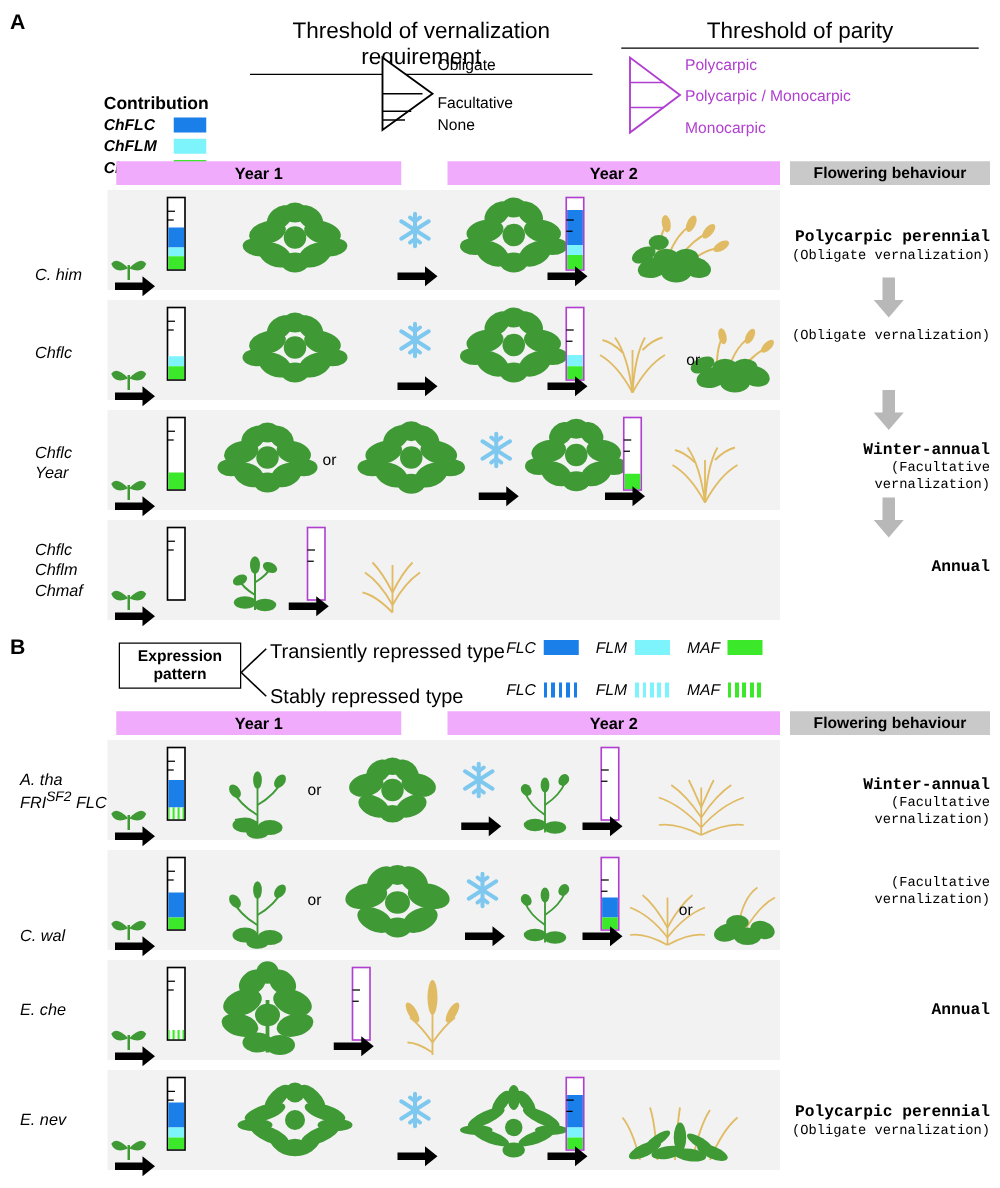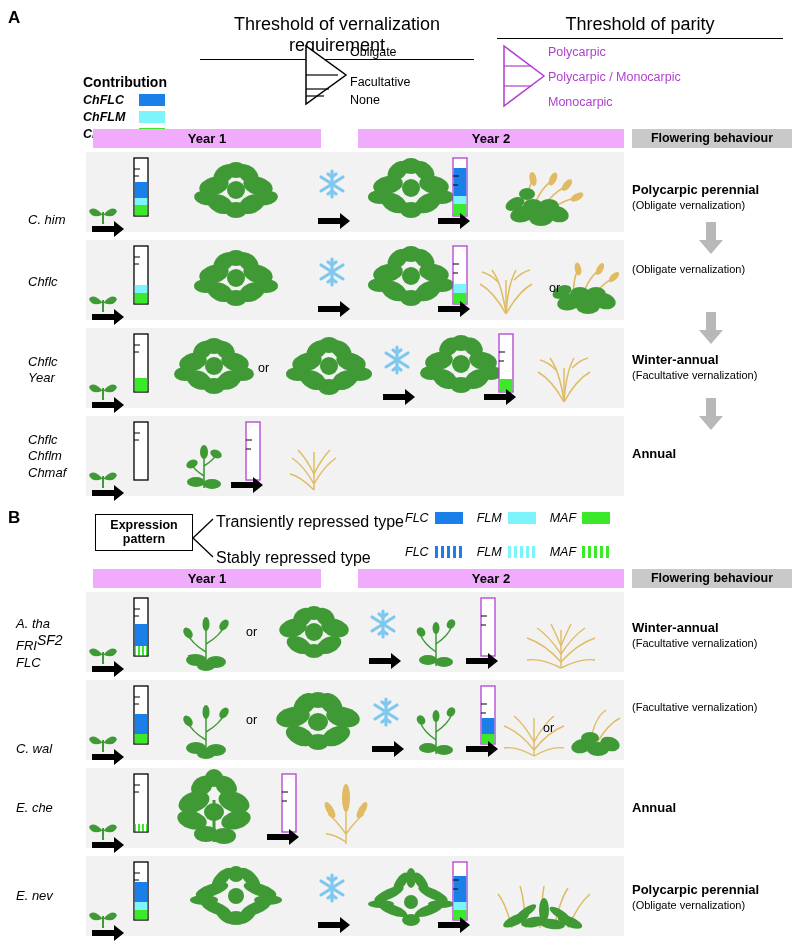--- a/index.html
+++ b/index.html
@@ -77,22 +77,23 @@
   .row-band { background: #f2f2f2; }
   .row-label {
     font-style: italic;
     font-size: 13px;
     text-align: left;
     line-height: 1.25;
   }
   .fb-text {
     font-weight: bold;
     font-size: 13px;
-    text-align: left;
+    text-align: right;
     line-height: 1.2;
+    font-family: Liberation Mono, monospace;
   }
   .fb-sub {
     font-weight: normal;
     font-size: 11px;
     display: block;
     margin-top: 1px;
   }
 
   
   .exp-box {
@@ -579,21 +580,21 @@
 <div class="abs year-bar" style="left:358px; top:569px; width:266px;">Year 2</div>
 <div class="abs fb-bar" style="left:632px; top:569px; width:160px;">Flowering behaviour</div>
 
 <div class="abs row-band" style="left:86px; top:592px; width:538px; height:80px;"></div>
 <div class="abs row-band" style="left:86px; top:680px; width:538px; height:80px;"></div>
 <div class="abs row-band" style="left:86px; top:768px; width:538px; height:80px;"></div>
 <div class="abs row-band" style="left:86px; top:856px; width:538px; height:80px;"></div>
 
 <div class="abs row-label" style="left:16px; top:616px; width:70px; text-align:left;">
   <div>A. tha</div>
-  <div><span>FRI</span><sup style="font-size:14px">SF2</sup><span> FLC</span></div>
+  <div><span>FRI</span><sup style="font-size:11px">SF2</sup><span> FLC</span></div>
 </div>
 <div class="abs row-label" style="left:16px; top:712px; width:70px;margin-top:29px;">C. wal</div>
 <div class="abs row-label" style="left:16px; top:800px; width:70px;">E. che</div>
 <div class="abs row-label" style="left:16px; top:888px; width:70px;">E. nev</div>
 
 <div class="abs" style="left:86px; top:592px; width:538px; height:80px;">
   <svg width="538" height="80" viewBox="0 0 538 80">
     <g fill="#3f9a36">
       <path d="M16 62 q-9 -9 -13 -3 q3 8 13 4z"></path>
         <path d="M18 62 q9 -9 13 -3 q-3 8 -13 4z"></path>

